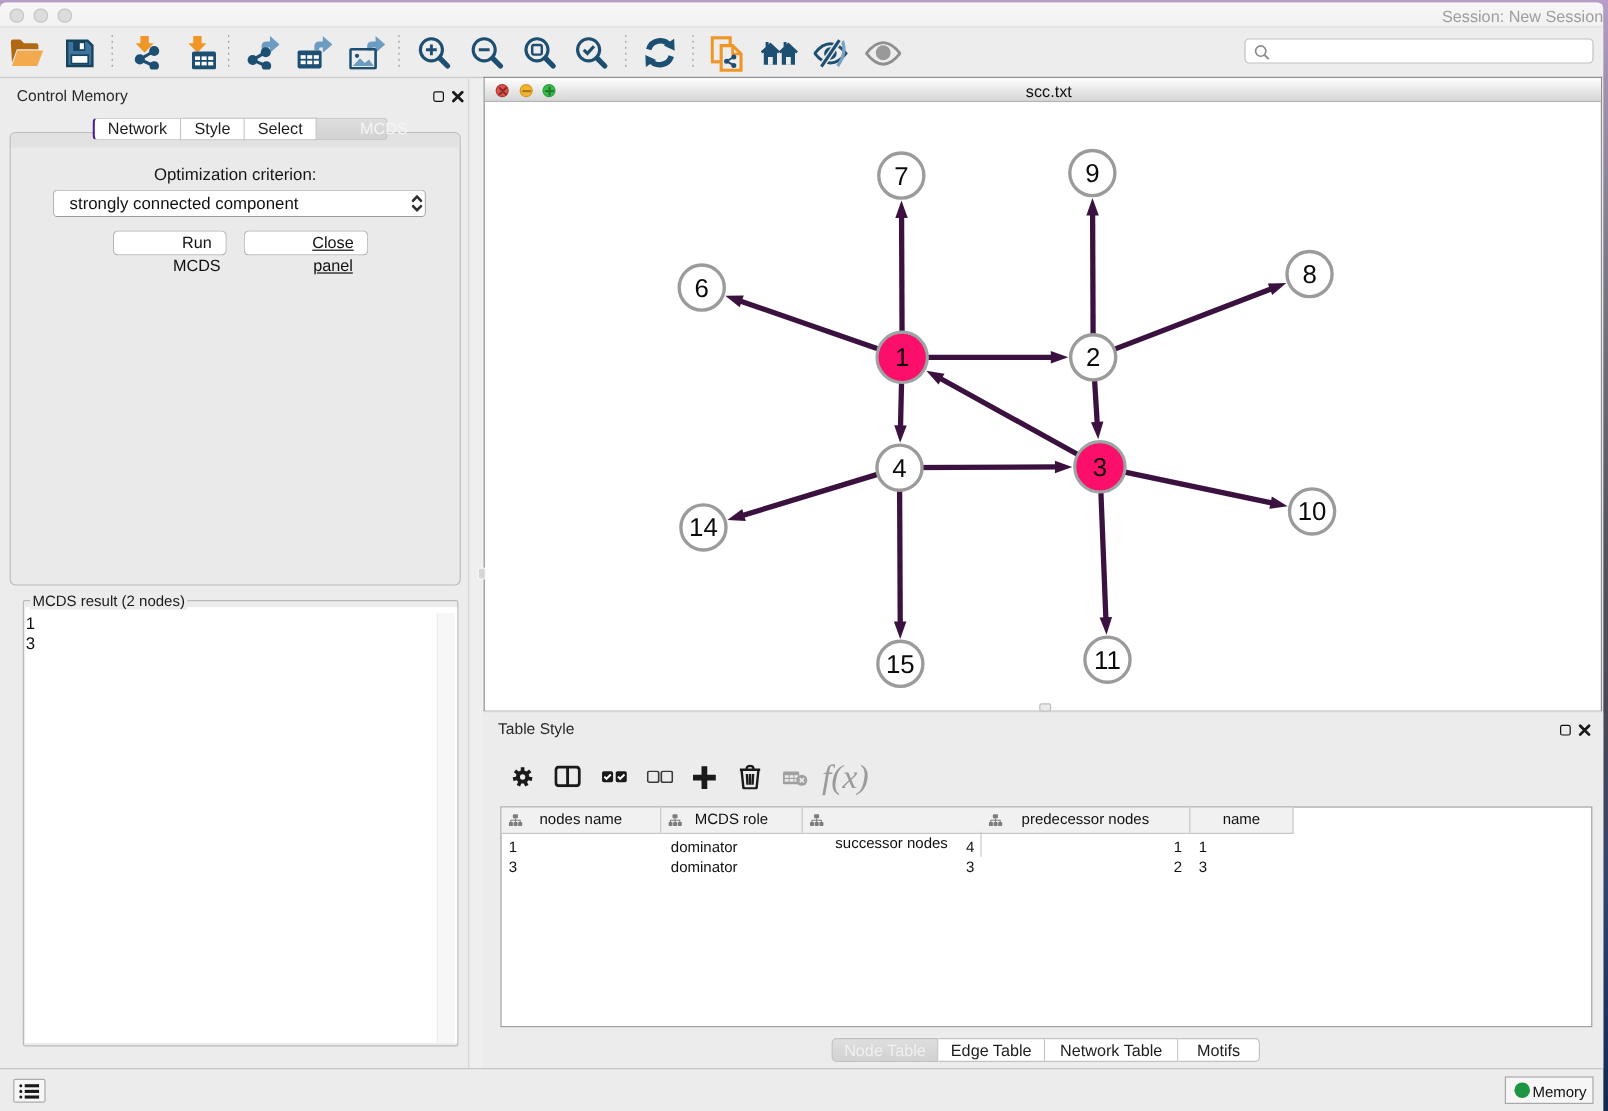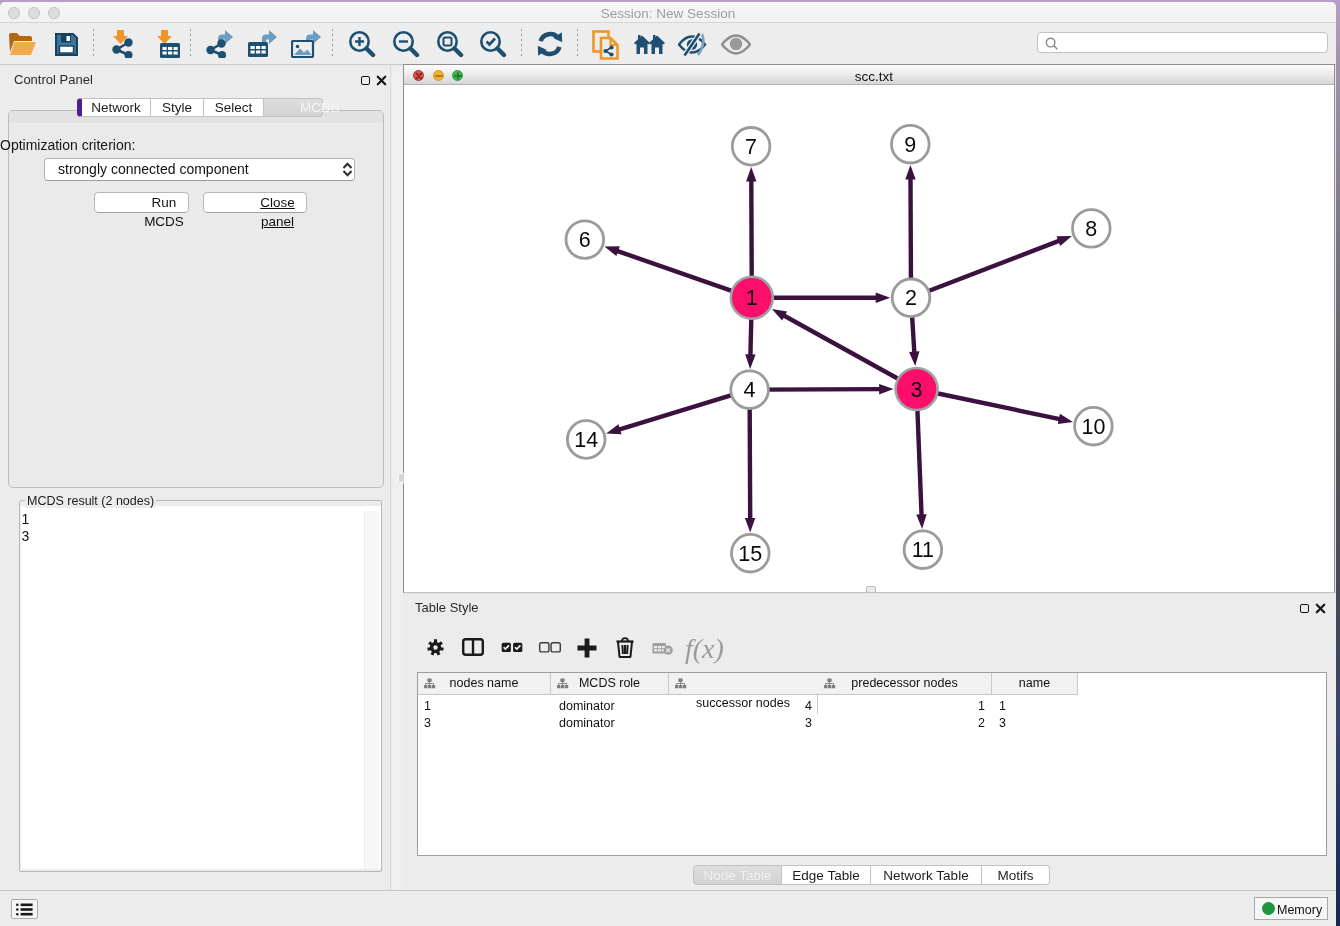--- a/index.html
+++ b/index.html
@@ -6,41 +6,41 @@
   html,body { width:1340px; height:926px; overflow:hidden; }
   body { font-family:"Liberation Sans", sans-serif; position:relative;
          background:linear-gradient(180deg,#b79dc8 0%,#a493b2 6%,#74737f 28%,#55555f 48%,#474956 64%,#31456b 80%,#1d3560 90%,#14294e 100%); }
   .abs { position:absolute; }
   .win { left:0; top:2px; width:1336px; height:924px; background:#e8e8e8;
          border-radius:5px 5px 0 0; }
   .titlebar { left:0; top:2px; width:1336px; height:21px;
          background:linear-gradient(#f7f7f7,#f1f1f1); border-radius:5px 5px 0 0;
          border-bottom:1px solid #d6d6d6; }
   .tl { width:11.5px; height:11.5px; border-radius:50%; background:#dcdcdc; border:1px solid #c3c3c3; top:7px; }
-  .apptitle { top:5.5px; left:0; width:1336px; text-align:center; font-size:13.5px; color:#9d9d9d; }
+  .apptitle { top:5.5px; left:0; width:1336px; text-align:right; font-size:13.5px; color:#9d9d9d; }
   .toolbar { left:0; top:23px; width:1336px; height:42px; background:#eeeded; border-bottom:1px solid #cbcbcb; }
   .tsep { top:29px; width:1px; height:30px;
           background-image:linear-gradient(#9a9a9a 33%, rgba(0,0,0,0) 0%);
           background-size:1px 5px; }
   .searchbox { left:1037px; top:32px; width:291px; height:21px; background:#fff;
           border:1px solid #c2c2c2; border-radius:4px; }
   
   .cp { left:0; top:66px; width:392px; height:824px; background:#ececec; }
   .cptitle { left:14px; top:72px; font-size:13px; color:#2b2b2b; }
   .paneheader-sq { width:9px; height:9px; border:1.5px solid #111; border-radius:2px; }
   .tabs { top:98px; height:19px; font-size:13.5px; color:#1d1d1d; }
   .tab { position:absolute; top:0; height:19px; background:#fff; border:1px solid #c2c2c2; border-left:none;
          text-align:center; line-height:18px; }
-  .tab.first { border-left:5px solid #4c1d95; border-radius:4px 0 0 4px; }
+  .tab.first { border-left:2px solid #4c1d95; border-radius:4px 0 0 4px; }
   .tab.last { border-radius:0 4px 4px 0; }
   .tab.sel { background:linear-gradient(#dedede,#d2d2d2); color:#f5f5f5; }
   .tabpanel { left:8px; top:110px; width:376px; height:378px; background:#ebeaea;
          border:1px solid #bcbcbc; border-radius:5px; }
   .tabpanel-band { left:9px; top:111px; width:374px; height:12px; background:#e3e2e2; border-radius:4px 4px 0 0; }
-  .optlabel { left:0; top:137px; width:392px; font-size:14px; color:#161616; }
+  .optlabel { left:0; top:137px; width:392px; text-align:center; font-size:14px; color:#161616; }
   .combo { left:44px; top:158px; width:311px; height:23px; background:#fff; border:1px solid #b3b3b3;
          border-bottom-color:#9b9b9b; border-radius:4px; font-size:14px; color:#111; line-height:21px;
          padding-left:13px; }
   .btn { position:absolute; height:21px; background:#fff; border:1px solid #b7b7b7; border-bottom-color:#a2a2a2;
          border-radius:4.5px; font-size:13.5px; color:#111; text-align:center; line-height:19px;padding-left:45px; }
   .groupbox { left:19px; top:500px; width:363px; height:372px; border:1px solid #b9b9b9; border-radius:2px; }
   .grouplegend { left:25px; top:494px; padding:0 2px; background:#ececec; font-size:12.5px; color:#1c1c1c; z-index:4; }
   .mcdsarea { left:20.5px; top:506px; width:360.5px; height:363px; background:#fff; font-size:14px; color:#111; }
   .mcdssb { left:364px; top:511px; width:15px; height:358px; background:#f7f7f7; border-left:1px solid #ececec; }
   
@@ -206,21 +206,21 @@
 <div class="abs tsep" style="left:332px;"></div>
 <div class="abs tsep" style="left:521px;"></div>
 <div class="abs tsep" style="left:577px;"></div>
   <div class="abs searchbox"></div>
   <svg class="abs" style="left:1045px; top:37px;" width="14" height="14" viewBox="0 0 14 14">
     <circle cx="5.6" cy="5.6" r="4.3" fill="none" stroke="#8a8a8a" stroke-width="1.4"></circle>
     <line x1="8.8" y1="8.8" x2="12.3" y2="12.3" stroke="#8a8a8a" stroke-width="1.6"></line>
   </svg>
 
   <div class="abs cp"></div>
-  <div class="abs cptitle">Control Panel</div>
+  <div class="abs cptitle">Control Memory</div>
   <div class="abs paneheader-sq" style="left:361px; top:76px;"></div>
   <svg class="abs" style="left:376px; top:75px;" width="11" height="11" viewBox="0 0 11 11">
     <path d="M1.8 1.8 L9.2 9.2 M9.2 1.8 L1.8 9.2" stroke="#1a1a1a" stroke-width="2.3" stroke-linecap="round"></path>
   </svg>
   <div class="abs tabpanel"></div>
   <div class="abs tabpanel-band"></div>
   <div class="abs tabs" style="left:0; top:98px; width:392px; height:19px;">
     <div class="tab first" style="left:77px; width:74px;">Network</div>
     <div class="tab" style="left:151px; width:53px;">Style</div>
     <div class="tab" style="left:204px; width:60px;">Select</div>

